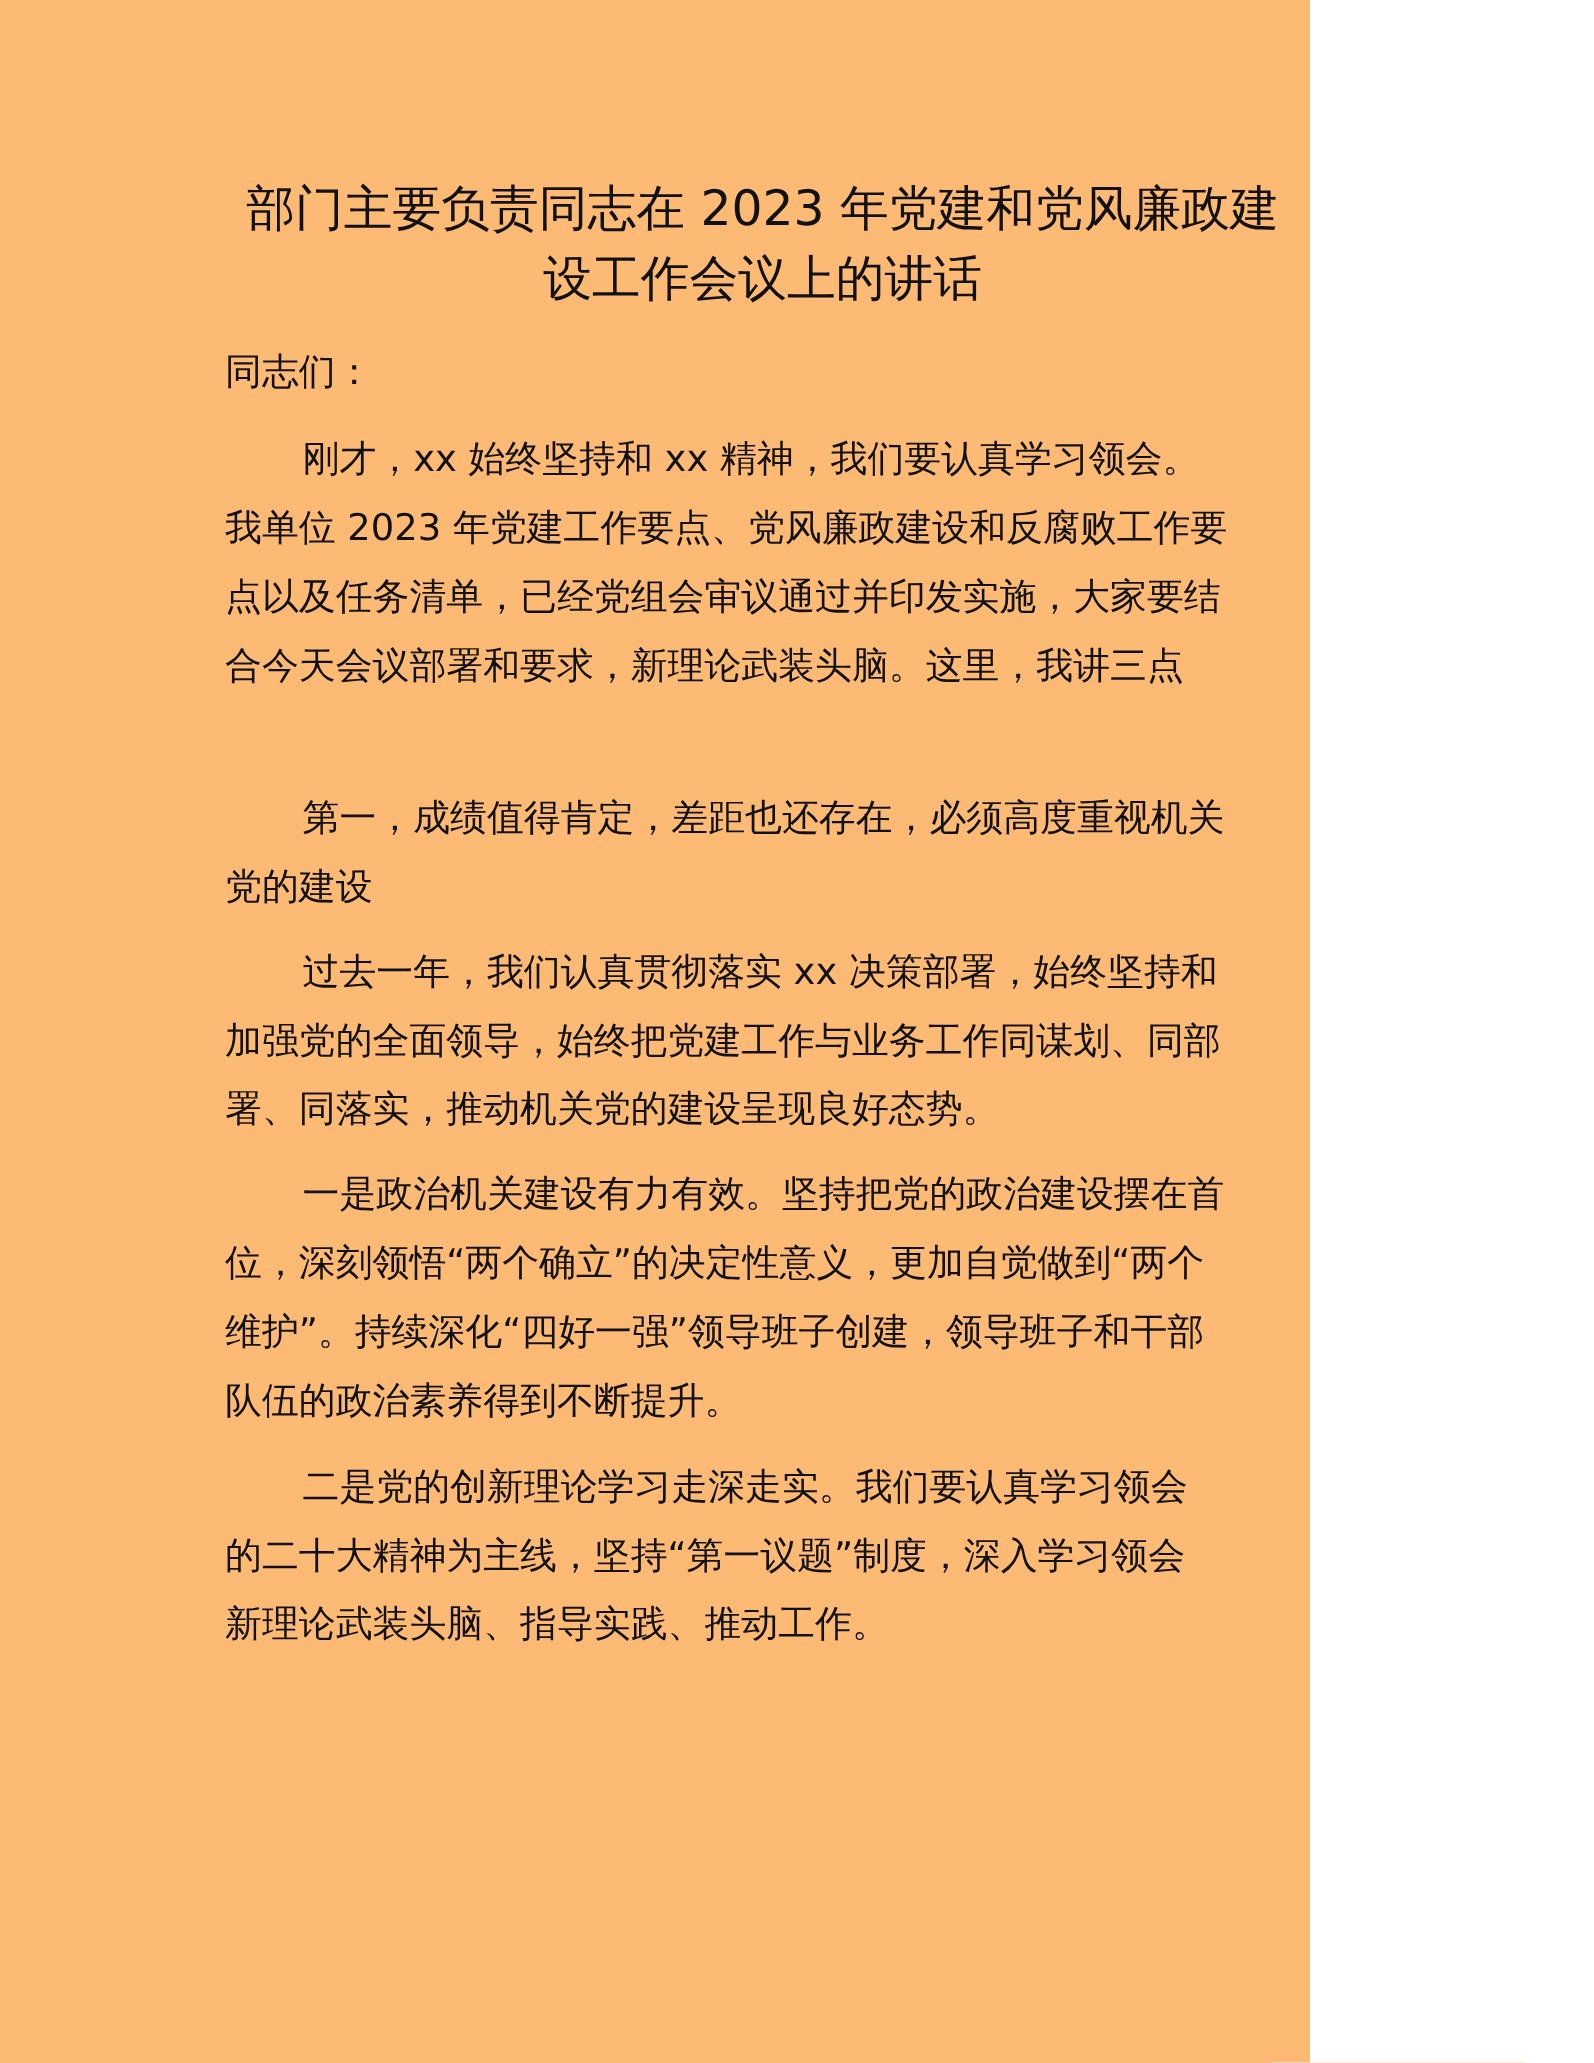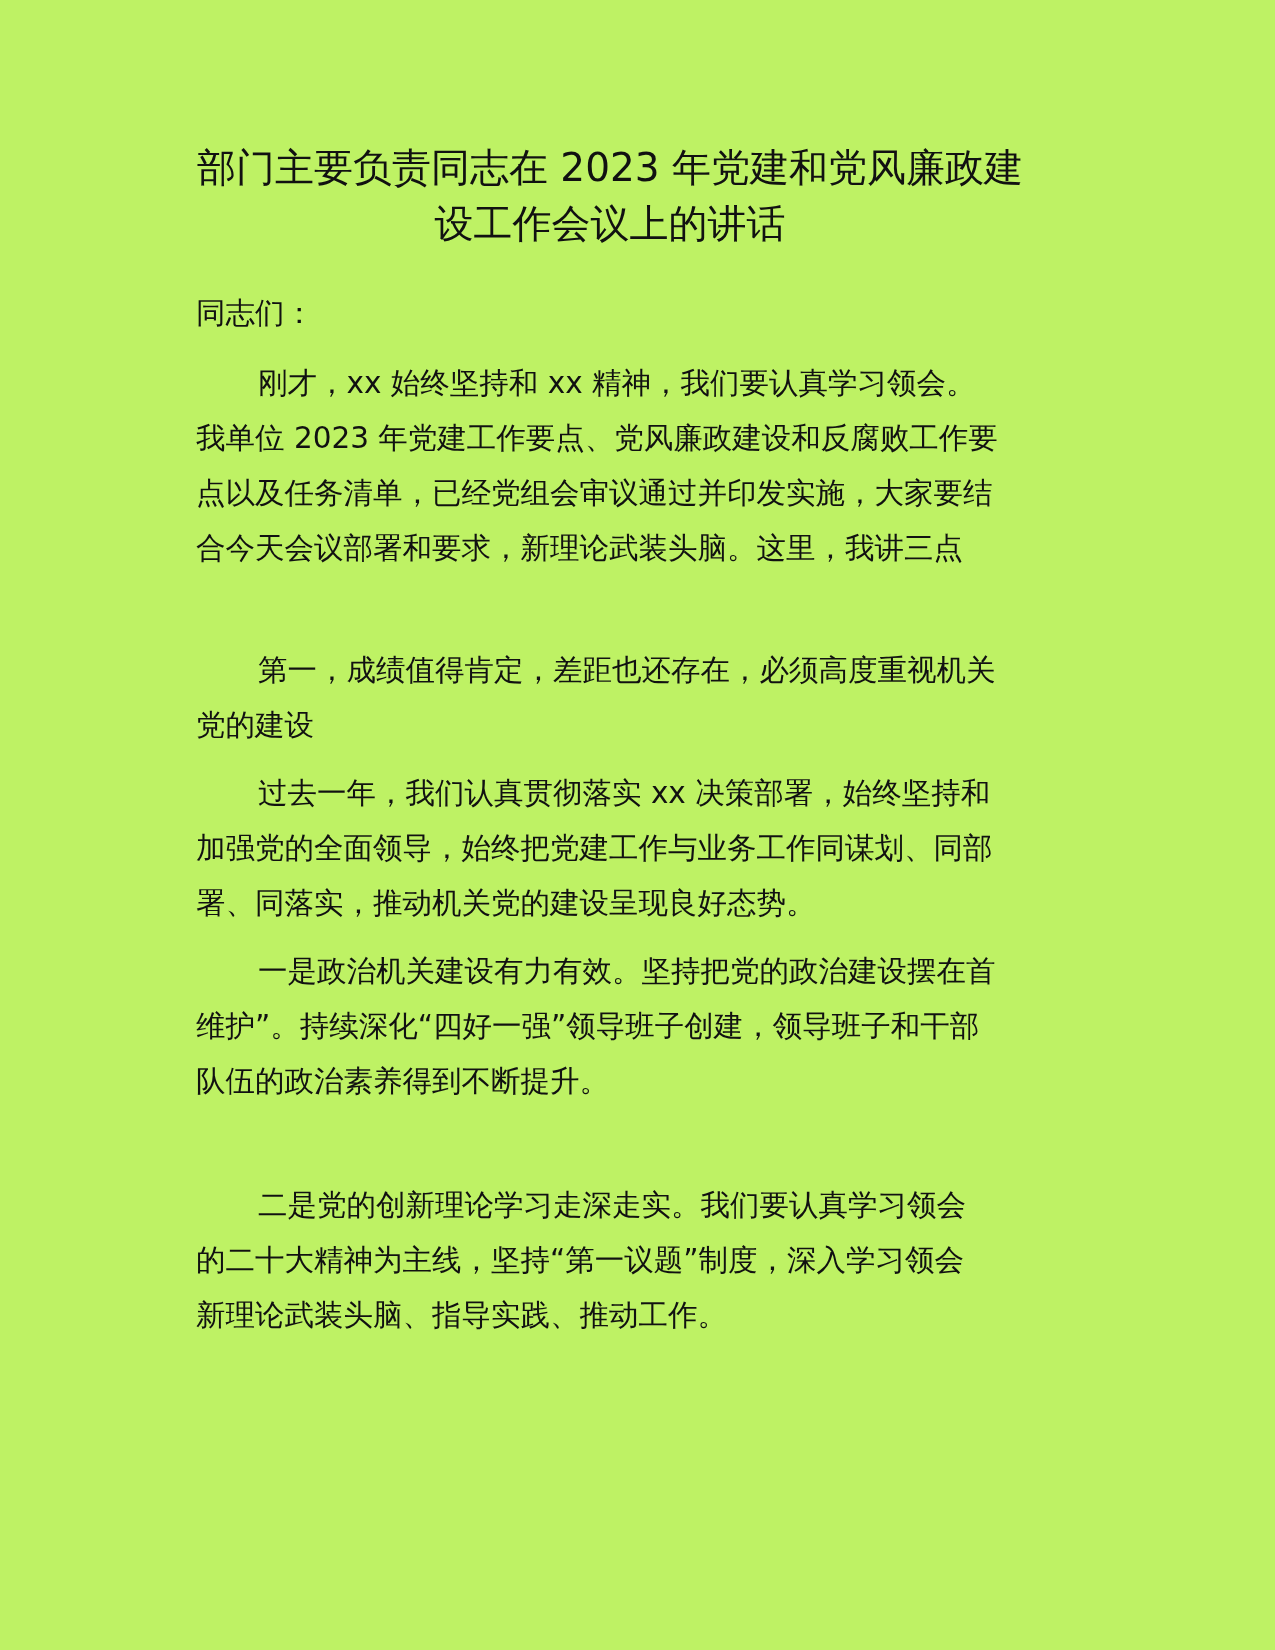--- a/index.html
+++ b/index.html
@@ -12,44 +12,44 @@
       height: 1650px;
       position: relative;
       overflow: hidden;
       font-family: "DejaVu Sans", "Liberation Sans", sans-serif;
       color: #111111;
     }
     .page {
       position: absolute;
       left: 0;
       top: 0;
-      width: 1275px;
+      width: 1048px;
       height: 1650px;
-      background: #bef264;
+      background: #fdba74;
     }
     .title {
       position: absolute;
       left: 170px;
       top: 140px;
       width: 880px;
       text-align: center;
       font-size: 39px;
       line-height: 56px;
       font-weight: normal;
       margin: 0;
       letter-spacing: 0px;
     }
     .title .line { display: block; white-space: nowrap; }
     .body-text {
       position: absolute;
       left: 180px;
       width: 860px;
       font-size: 29.5px;
       line-height: 55px;
-      margin: 16px;
+      margin: 0;
     }
     .body-text .line {
       display: block;
       white-space: nowrap;
       height: 55px;
     }
     .indent { padding-left: 62px; }
   </style>
 </head>
 <body>
@@ -78,20 +78,21 @@
     <span class="line">署、同落实，推动机关党的建设呈现良好态势。</span>
   </p>
 
   <p class="body-text" style="top:627px;">
     <span class="line indent">第一，成绩值得肯定，差距也还存在，必须高度重视机关</span>
     <span class="line">党的建设</span>
   </p>
 
   <p class="body-text" style="top:928px;">
     <span class="line indent">一是政治机关建设有力有效。坚持把党的政治建设摆在首</span>
+    <span class="line">位，深刻领悟“两个确立”的决定性意义，更加自觉做到“两个</span>
     <span class="line">维护”。持续深化“四好一强”领导班子创建，领导班子和干部</span>
     <span class="line">队伍的政治素养得到不断提升。</span>
   </p>
 
   <p class="body-text" style="top:1162px;">
     <span class="line indent">二是党的创新理论学习走深走实。我们要认真学习领会</span>
     <span class="line">的二十大精神为主线，坚持“第一议题”制度，深入学习领会</span>
     <span class="line">新理论武装头脑、指导实践、推动工作。</span>
   </p>
 

